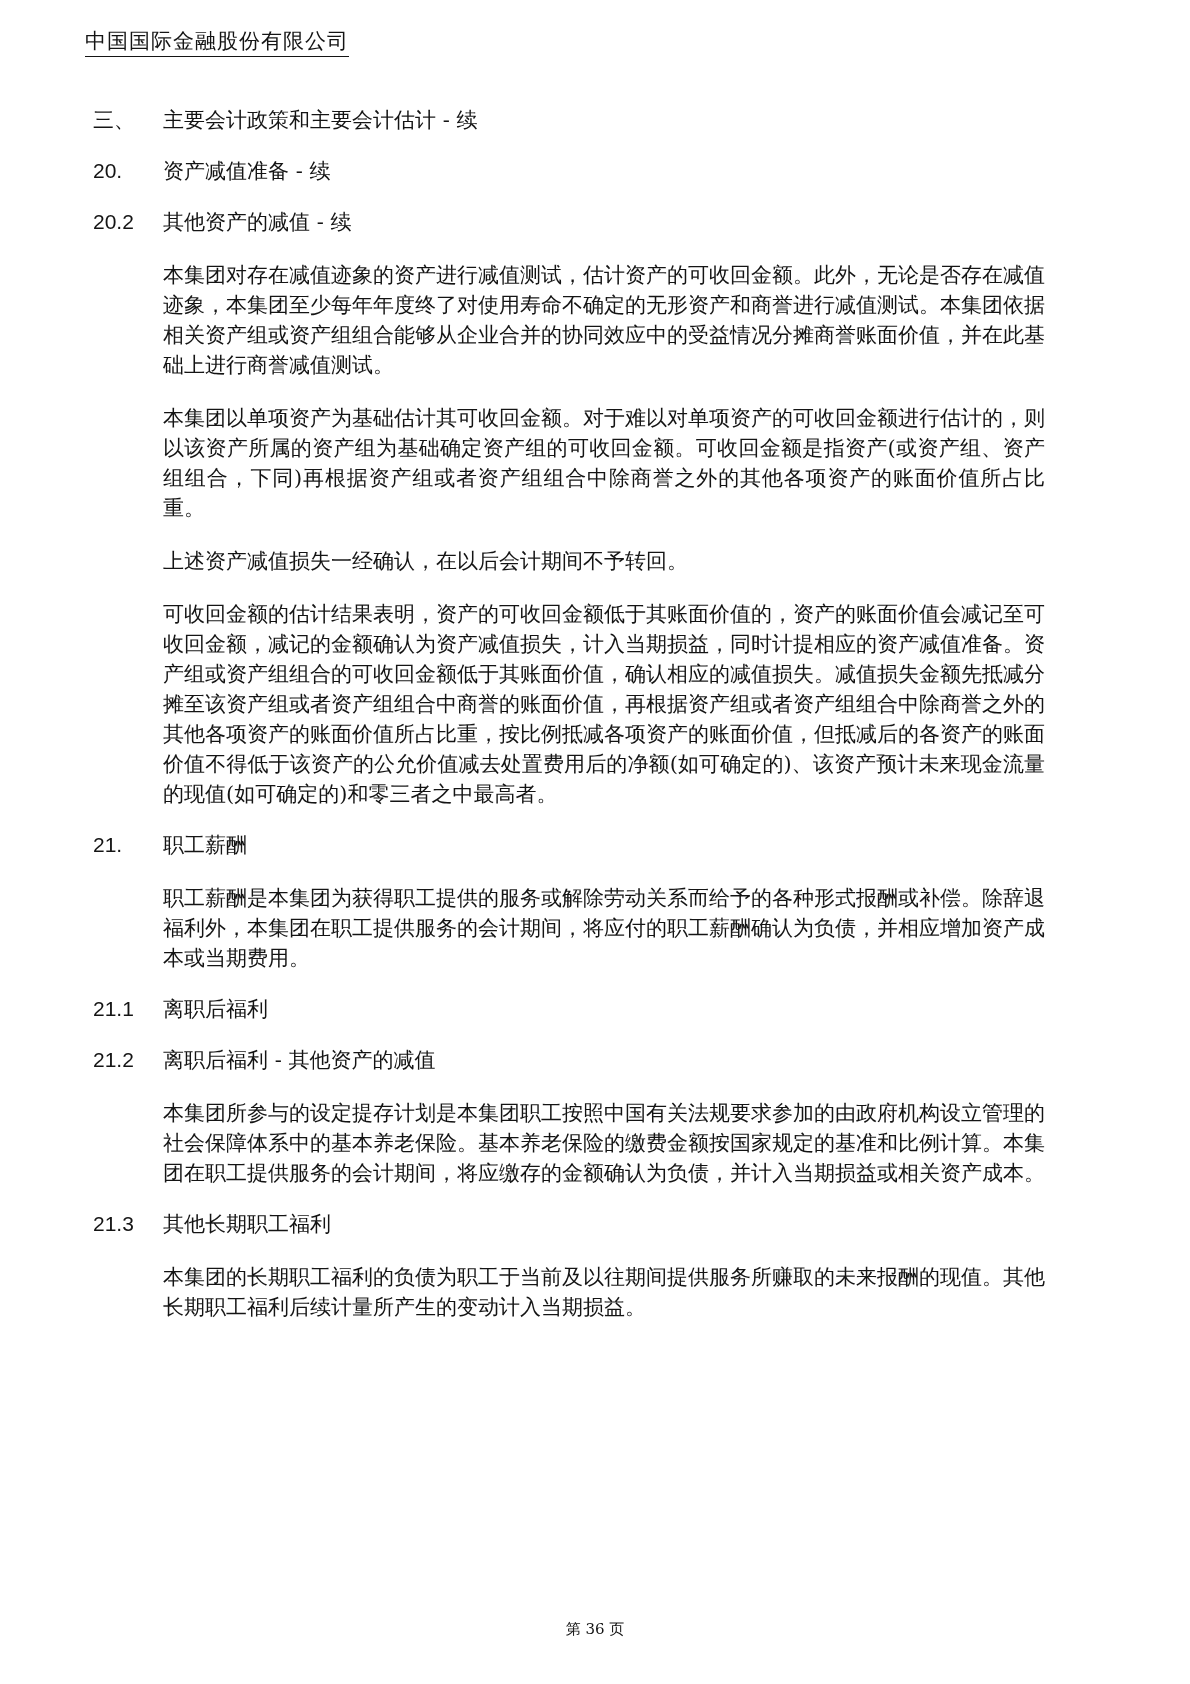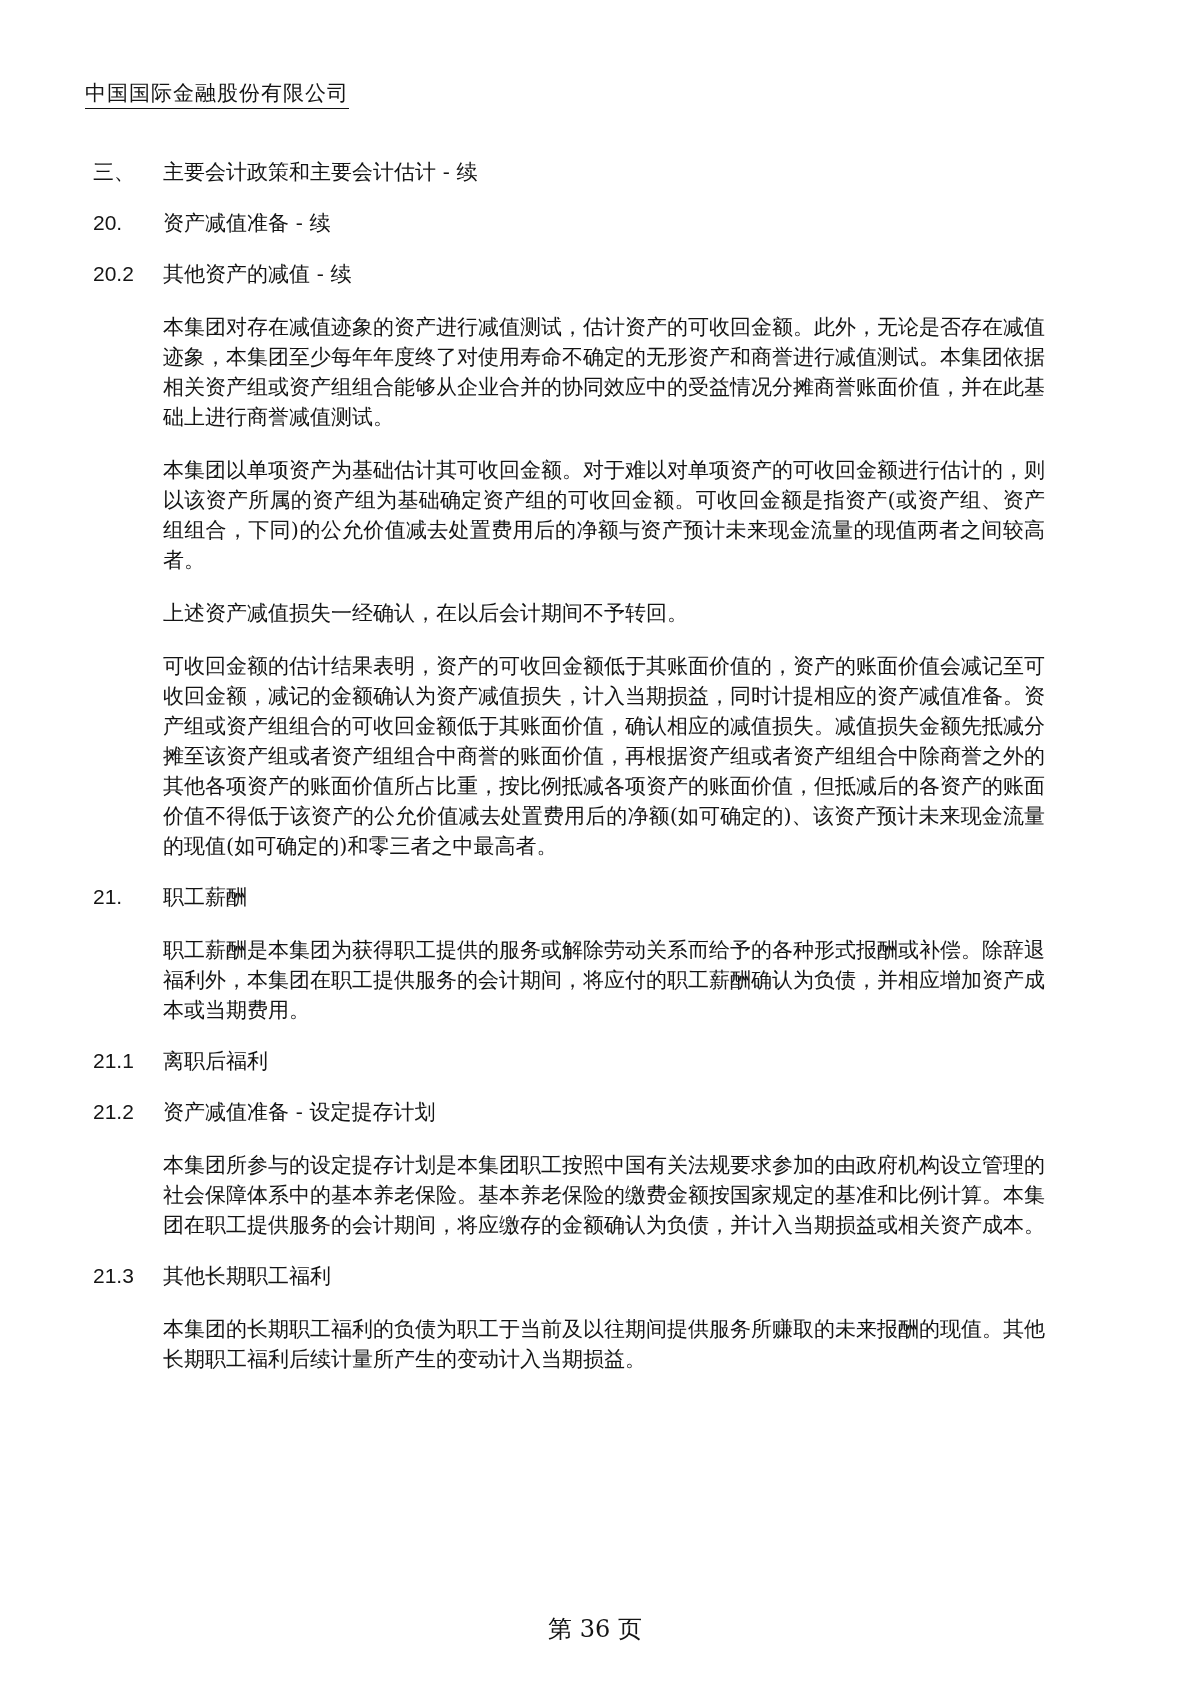--- a/index.html
+++ b/index.html
@@ -9,21 +9,21 @@
   }
   .page {
     position: relative;
     width: 1190px;
     height: 1684px;
     background: #ffffff;
     color: #141414;
     font-family: "DejaVu Serif", serif;
     font-size: 21px;
     box-sizing: border-box;
-    padding-top: 80px;
+    padding-top: 28px;
     overflow: hidden;
   }
   .company {
     margin-left: 85px;
     display: inline-block;
     border-bottom: 1.5px solid #141414;
     padding-bottom: 2px;
     line-height: 26px;
     letter-spacing: 1px;
   }
@@ -45,21 +45,21 @@
     width: 882px;
     line-height: 30px;
     text-align: justify;
   }
   .footer {
     position: absolute;
     top: 1616px;
     left: 0;
     width: 100%;
     text-align: center;
-    font-size: 24px;
+    font-size: 15px;
     line-height: 26px;
   }
 </style>
 </head>
 <body>
 
 <div class="page">
 
   <div class="company">中国国际金融股份有限公司</div>
 
@@ -73,42 +73,42 @@
     <span class="title">资产减值准备 - 续</span>
   </div>
 
   <div class="row heading">
     <span class="num">20.2</span>
     <span class="title">其他资产的减值 - 续</span>
   </div>
 
   <p class="para">本集团对存在减值迹象的资产进行减值测试，估计资产的可收回金额。此外，无论是否存在减值迹象，本集团至少每年年度终了对使用寿命不确定的无形资产和商誉进行减值测试。本集团依据相关资产组或资产组组合能够从企业合并的协同效应中的受益情况分摊商誉账面价值，并在此基础上进行商誉减值测试。</p>
 
-  <p class="para">本集团以单项资产为基础估计其可收回金额。对于难以对单项资产的可收回金额进行估计的，则以该资产所属的资产组为基础确定资产组的可收回金额。可收回金额是指资产(或资产组、资产组组合，下同)的公允价值减去处置费用后的净额与资产预计未来现金流量的现值两者之间较高者。</p>
+  <p class="para">本集团以单项资产为基础估计其可收回金额。对于难以对单项资产的可收回金额进行估计的，则以该资产所属的资产组为基础确定资产组的可收回金额。可收回金额是指资产(或资产组、资产组组合，下同)再根据资产组或者资产组组合中除商誉之外的其他各项资产的账面价值所占比重。</p>
 
   <p class="para">上述资产减值损失一经确认，在以后会计期间不予转回。</p>
 
   <p class="para">可收回金额的估计结果表明，资产的可收回金额低于其账面价值的，资产的账面价值会减记至可收回金额，减记的金额确认为资产减值损失，计入当期损益，同时计提相应的资产减值准备。资产组或资产组组合的可收回金额低于其账面价值，确认相应的减值损失。减值损失金额先抵减分摊至该资产组或者资产组组合中商誉的账面价值，再根据资产组或者资产组组合中除商誉之外的其他各项资产的账面价值所占比重，按比例抵减各项资产的账面价值，但抵减后的各资产的账面价值不得低于该资产的公允价值减去处置费用后的净额(如可确定的)、该资产预计未来现金流量的现值(如可确定的)和零三者之中最高者。</p>
 
   <div class="row heading">
     <span class="num">21.</span>
     <span class="title">职工薪酬</span>
   </div>
 
   <p class="para">职工薪酬是本集团为获得职工提供的服务或解除劳动关系而给予的各种形式报酬或补偿。除辞退福利外，本集团在职工提供服务的会计期间，将应付的职工薪酬确认为负债，并相应增加资产成本或当期费用。</p>
 
   <div class="row heading">
     <span class="num">21.1</span>
     <span class="title">离职后福利</span>
   </div>
 
 
   <div class="row heading">
     <span class="num">21.2</span>
-    <span class="title">资产减值准备 - 设定提存计划</span>
+    <span class="title">离职后福利 - 其他资产的减值</span>
   </div>
 
   <p class="para">本集团所参与的设定提存计划是本集团职工按照中国有关法规要求参加的由政府机构设立管理的社会保障体系中的基本养老保险。基本养老保险的缴费金额按国家规定的基准和比例计算。本集团在职工提供服务的会计期间，将应缴存的金额确认为负债，并计入当期损益或相关资产成本。</p>
 
   <div class="row heading">
     <span class="num">21.3</span>
     <span class="title">其他长期职工福利</span>
   </div>
 
   <p class="para">本集团的长期职工福利的负债为职工于当前及以往期间提供服务所赚取的未来报酬的现值。其他长期职工福利后续计量所产生的变动计入当期损益。</p>

